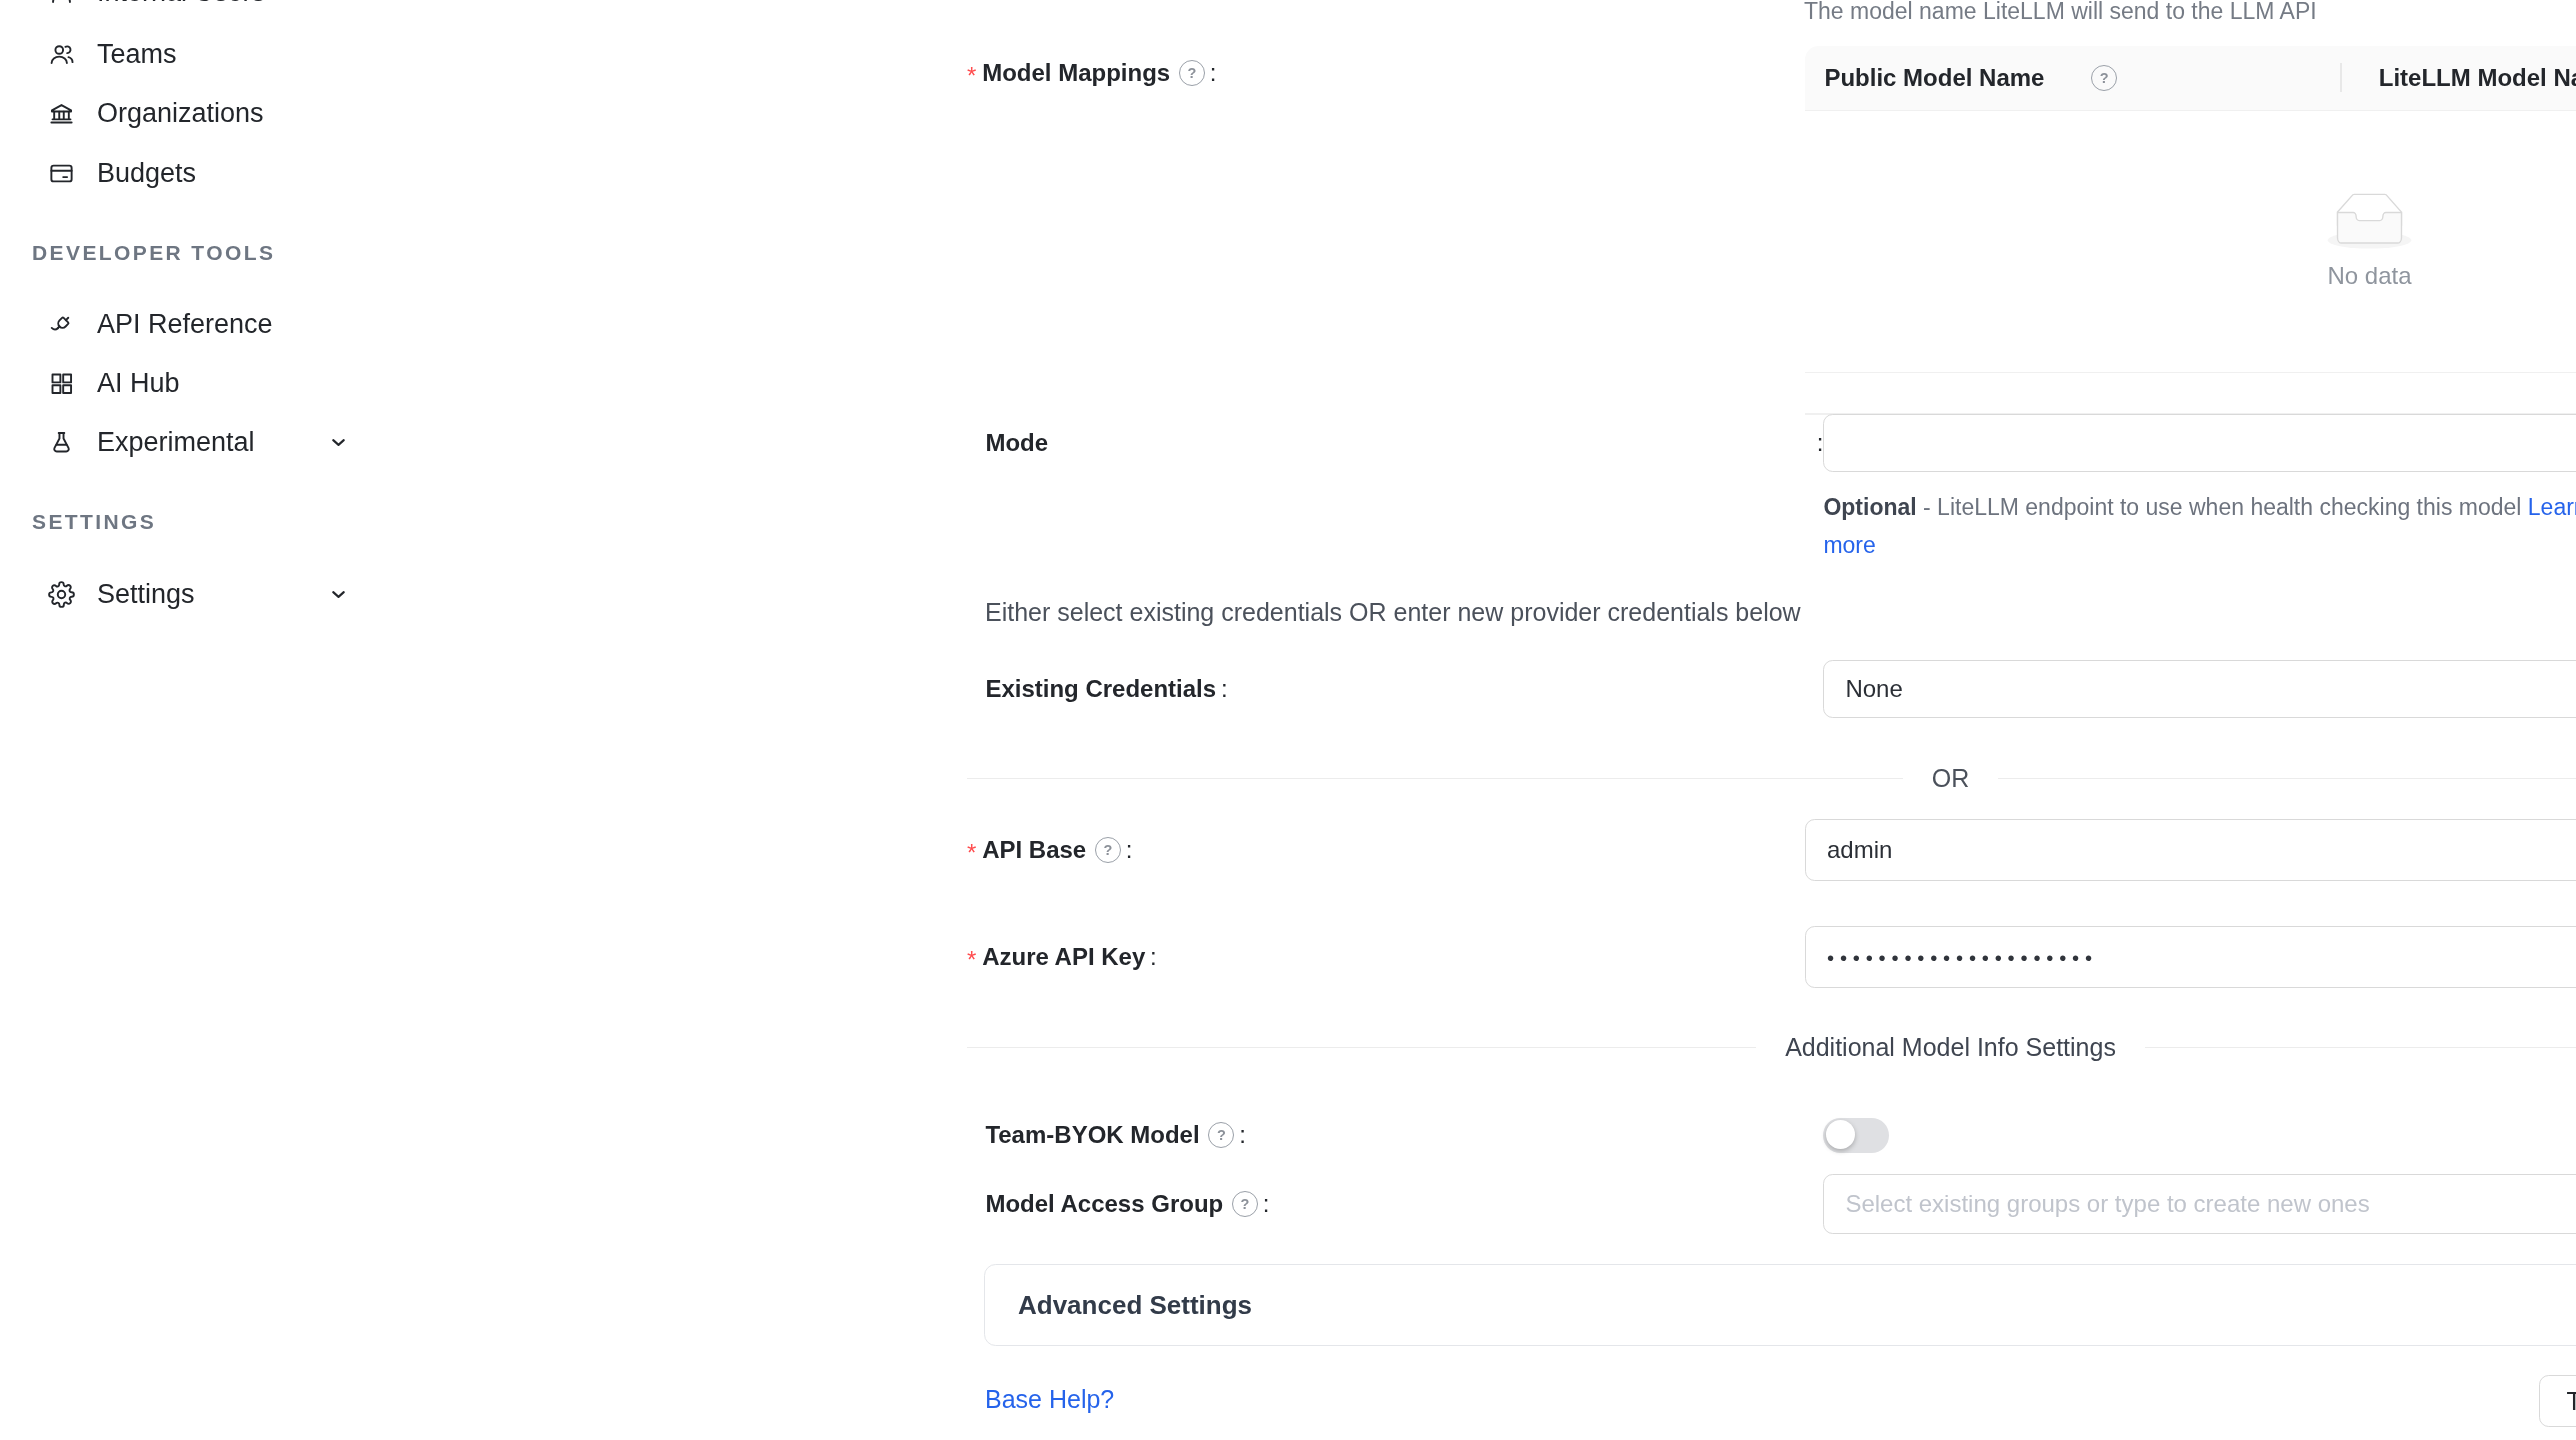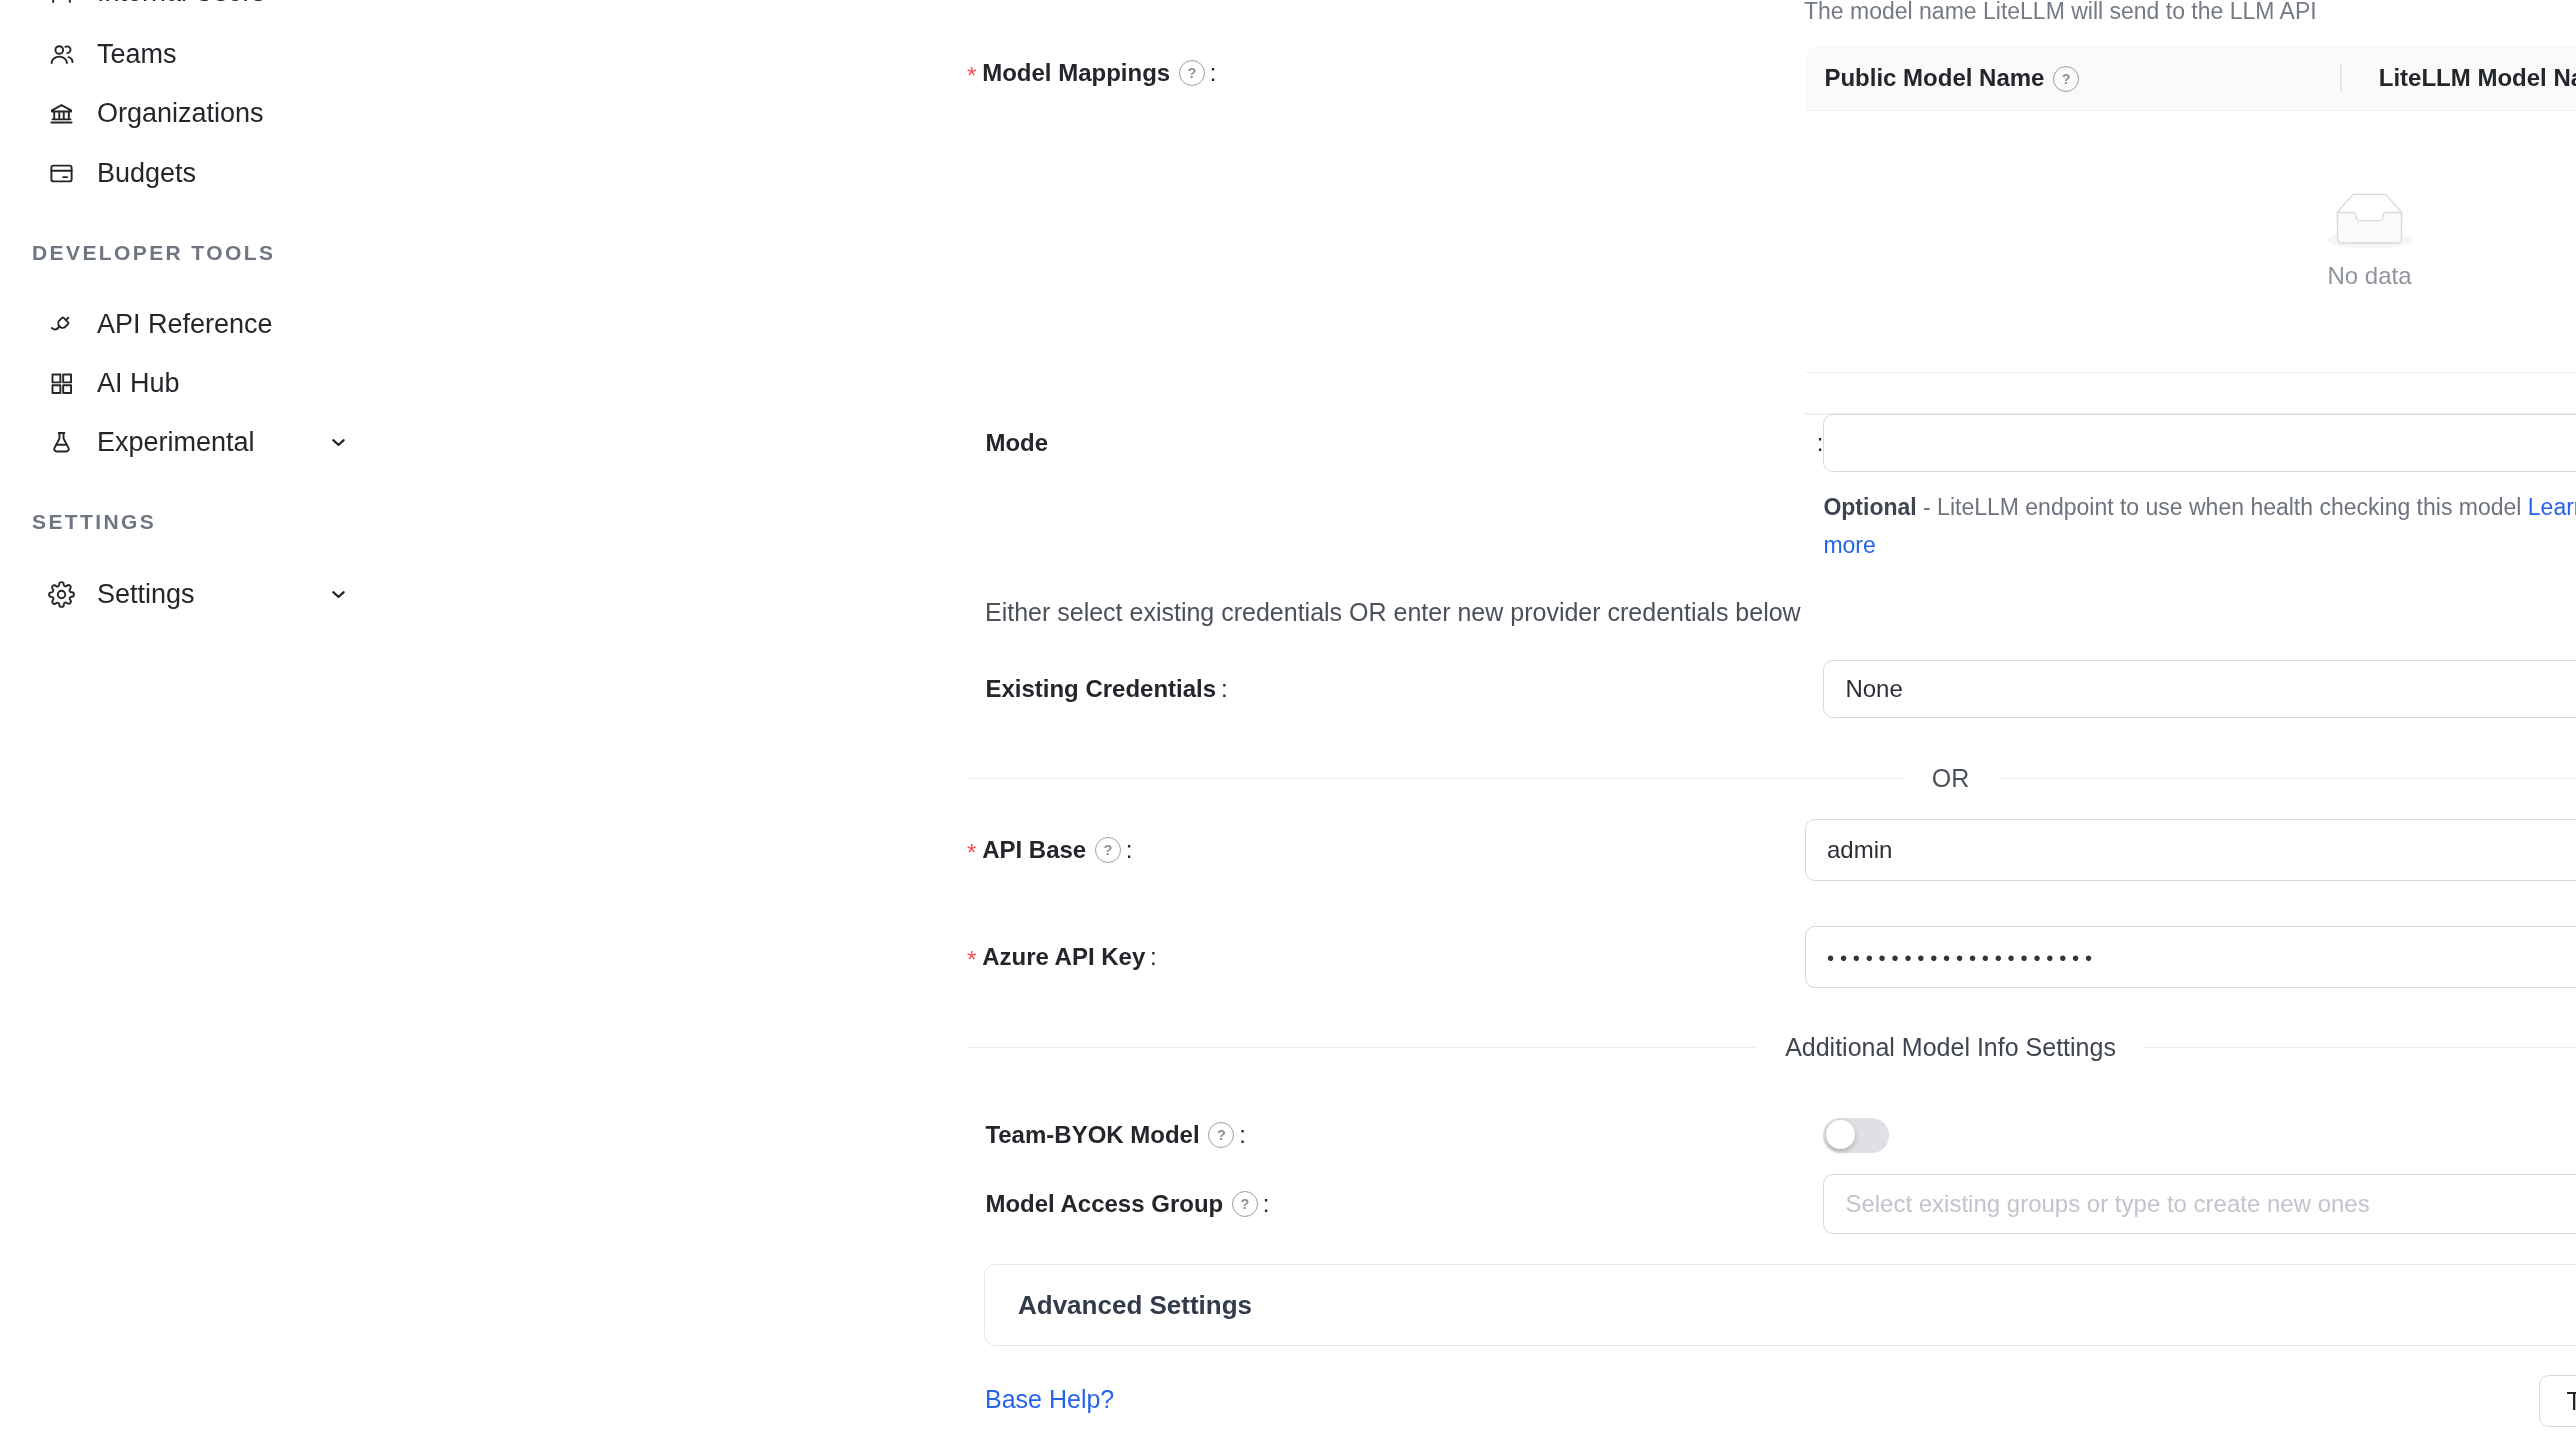--- a/index.html
+++ b/index.html
@@ -27,21 +27,21 @@
 
   .qicon{display:inline-flex;align-items:center;justify-content:center;width:24px;height:24px;margin-left:8.7px;
          border:1.7px solid #9aa0a8;border-radius:50%;font-size:14.5px;font-weight:700;color:#8c9199;flex:0 0 auto;}
 
   .top-help{position:absolute;left:1336px;top:-1.9px;font-size:23px;color:#757b85;white-space:nowrap;}
 
   
   .mtable{position:relative;width:100%;}
   .mt-head{display:flex;align-items:center;height:64px;background:#fafafa;border-radius:13.6px 13.6px 0 0;
            border-bottom:1.9px solid #f0f0f0;position:relative;}
-  .mt-col{display:flex;align-items:flex-end;font-size:24px;font-weight:700;color:#23262b;padding-left:19.4px;}
+  .mt-col{display:flex;align-items:center;font-size:24px;font-weight:700;color:#23262b;padding-left:19.4px;gap:38px;}
   .mt-col.c1{width:535px;}
   .mt-div{position:absolute;left:535px;top:17.4px;width:1.9px;height:29px;background:#e8e8e8;}
   .mt-empty{height:261px;border-bottom:1.9px solid #f0f0f0;display:flex;flex-direction:column;align-items:center;justify-content:center;}
   .mt-empty .nodata{margin-top:7.7px;font-size:24px;color:#8f959e;}
   .mt-underline{position:absolute;left:0;right:0;top:367px;height:1.9px;background:#f0f0f0;}
 
   
   .sel,.inp{position:relative;width:100%;background:#fff;border:1.7px solid #d9d9d9;border-radius:9.7px;
             display:flex;align-items:center;box-sizing:border-box;}
   .sel .val,.inp .val{padding-left:21px;font-size:24px;color:#2b2f36;white-space:nowrap;overflow:hidden;}

